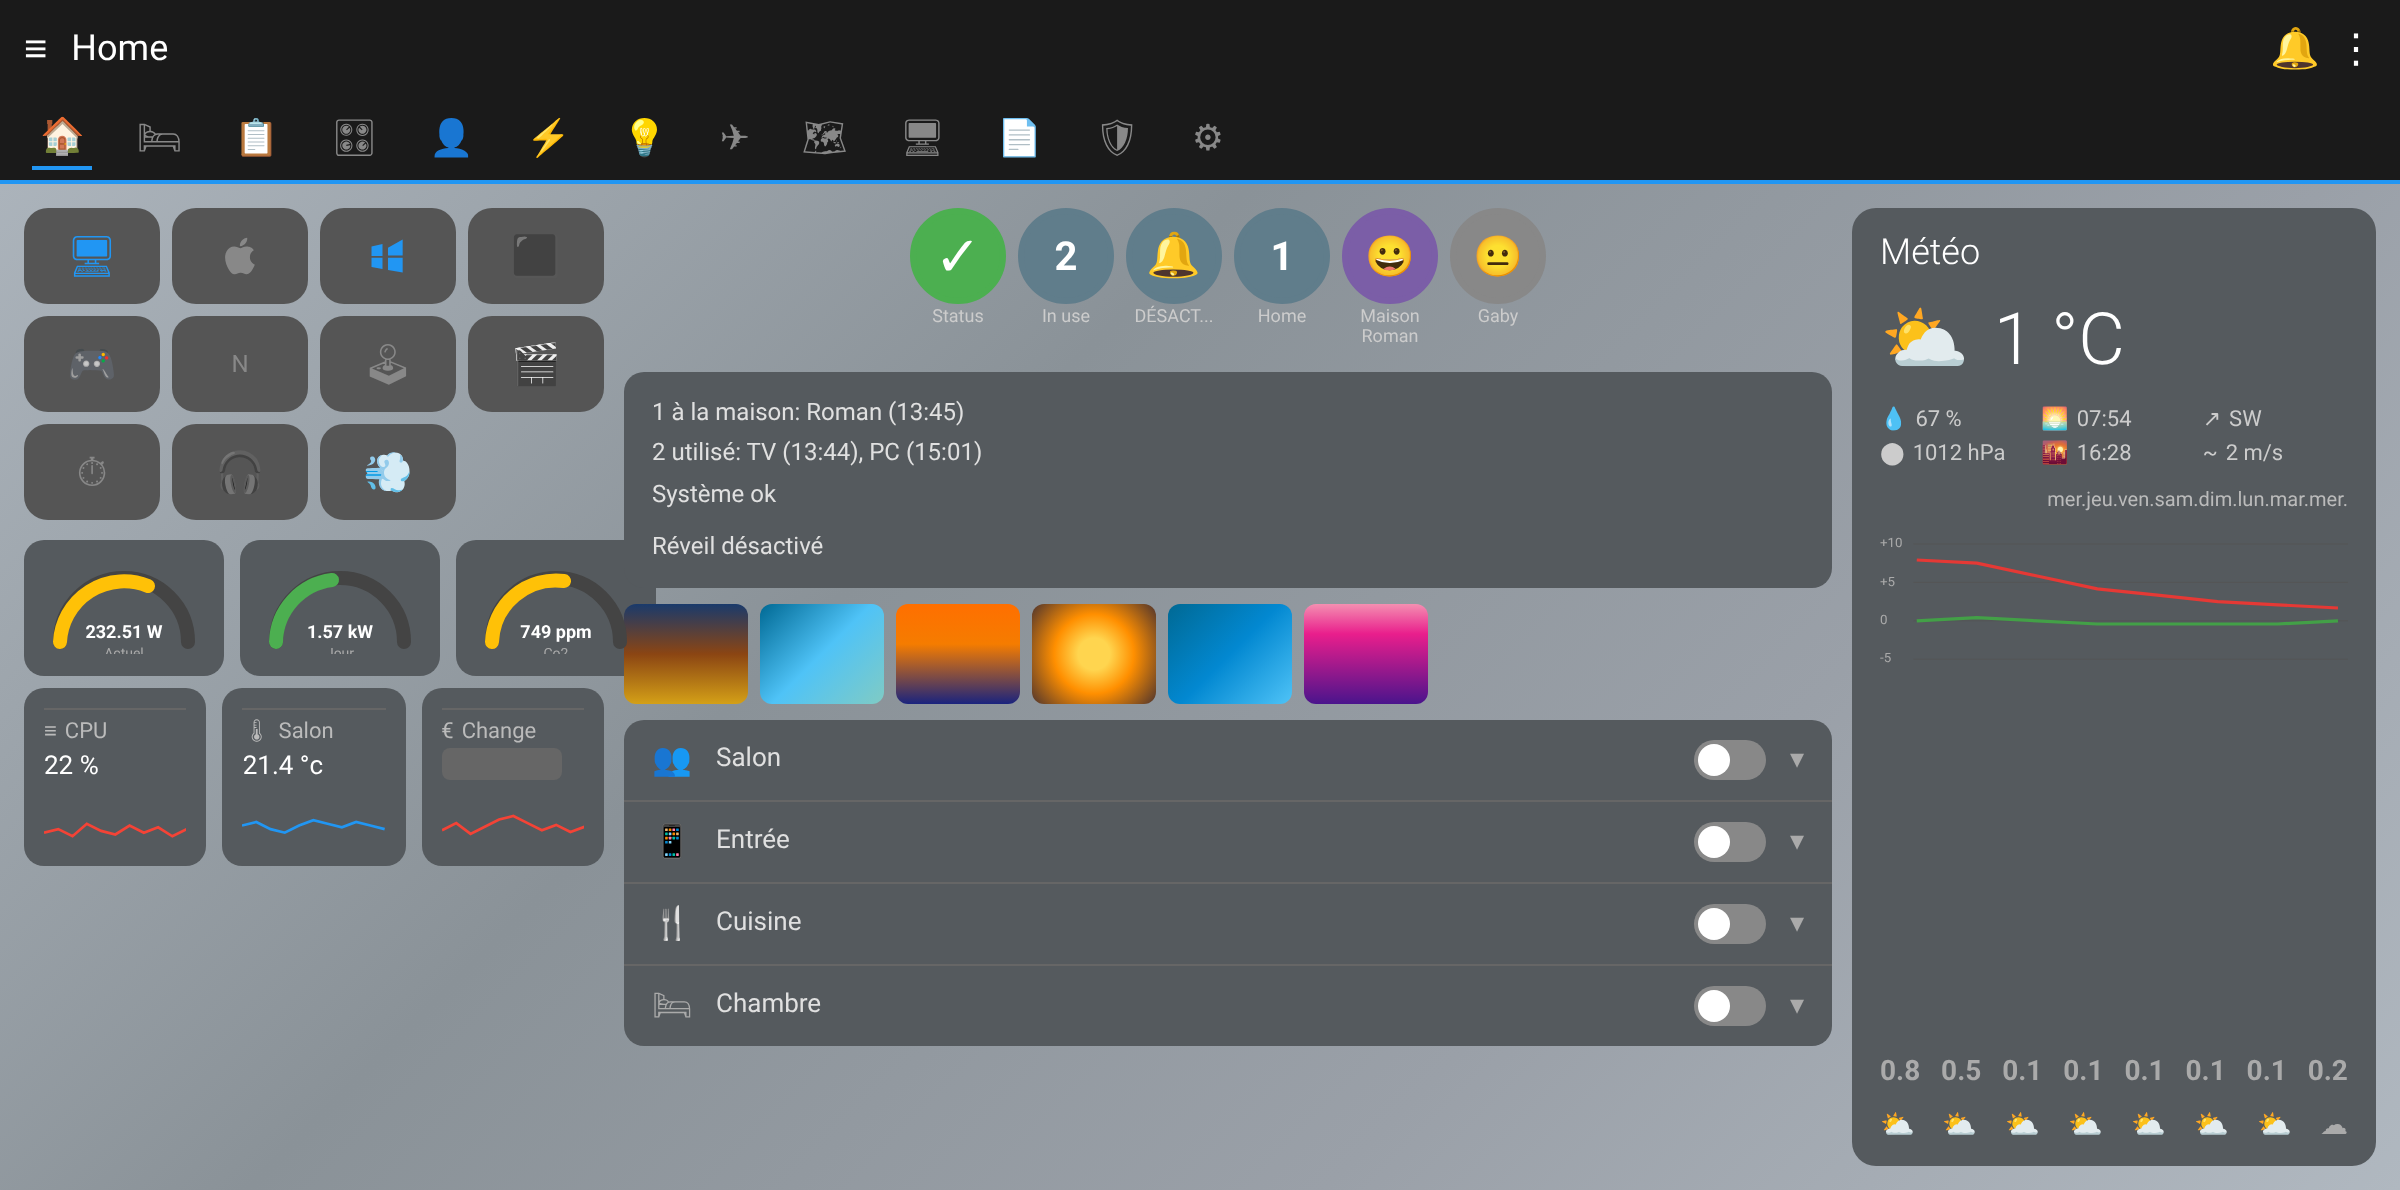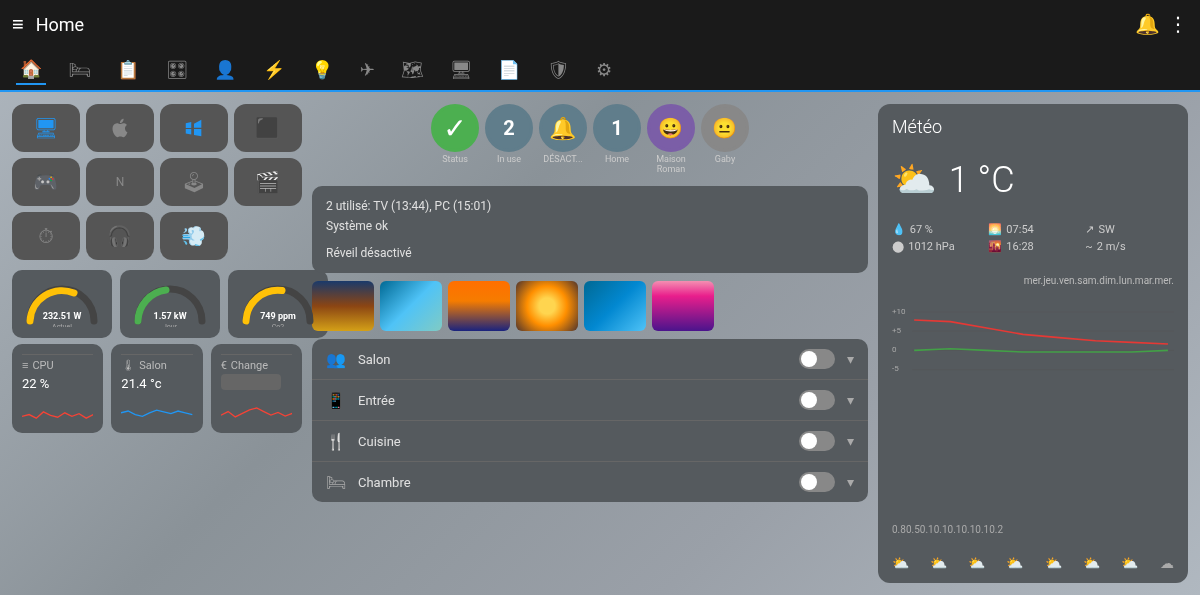--- a/index.html
+++ b/index.html
@@ -233,27 +233,27 @@
       background: #fff;
       border-radius: 50%;
       top: 2px;
       left: 2px;
       transition: 0.2s;
     }
     .room-chevron { color: #aaa; font-size: 14px; cursor: pointer; }
 
     
     .right-panel {
-      width: 310px;
+      width: 262px;
       background: #555a5e;
       border-radius: 12px;
       padding: 12px 14px;
       display: flex;
       flex-direction: column;
-      gap: 18px;
+      gap: 8px;
     }
     .weather-title { font-size: 18px; font-weight: 300; color: #fff; }
     .weather-main {
       display: flex;
       align-items: center;
       gap: 12px;
       margin: 4px 0;
     }
     .weather-icon { font-size: 36px; }
     .weather-temp { font-size: 36px; font-weight: 300; }
@@ -288,23 +288,24 @@
     
     .forecast-icons {
       display: flex;
       justify-content: space-between;
       font-size: 14px;
       color: #aaa;
       padding-top: 2px;
     }
     .forecast-vals {
       display: flex;
-      justify-content: flex-start;
-      font-size: 10px;
+      justify-content: space-between;
+      font-size: 14px;
       color: #aaa;
+      font-weight: bold;
     }
 
     
     .sparkline-red { stroke: #f44336; stroke-width: 1.5; fill: none; }
     .sparkline-blue { stroke: #2196f3; stroke-width: 1.5; fill: none; }
   </style>
 </head>
 <body>
 
 <div class="topbar">
@@ -454,20 +455,21 @@
         <div class="bubble-circle user-roman" style="font-size:20px;">😀</div>
         <span class="bubble-label">Maison<br>Roman</span>
       </div>
       <div class="status-bubble">
         <div class="bubble-circle user-gaby" style="font-size:20px;">😐</div>
         <span class="bubble-label">Gaby</span>
       </div>
     </div>
 
     <div class="info-card">
+      <div>1 à la maison: Roman (13:45)</div>
       <div>2 utilisé: TV (13:44), PC (15:01)</div>
       <div>Système ok</div>
       <div style="margin-top:6px;">Réveil désactivé</div>
     </div>
 
     <div class="images-row">
       <div class="thumb thumb-1"></div>
       <div class="thumb thumb-2"></div>
       <div class="thumb thumb-3"></div>
       <div class="thumb thumb-4"></div>

